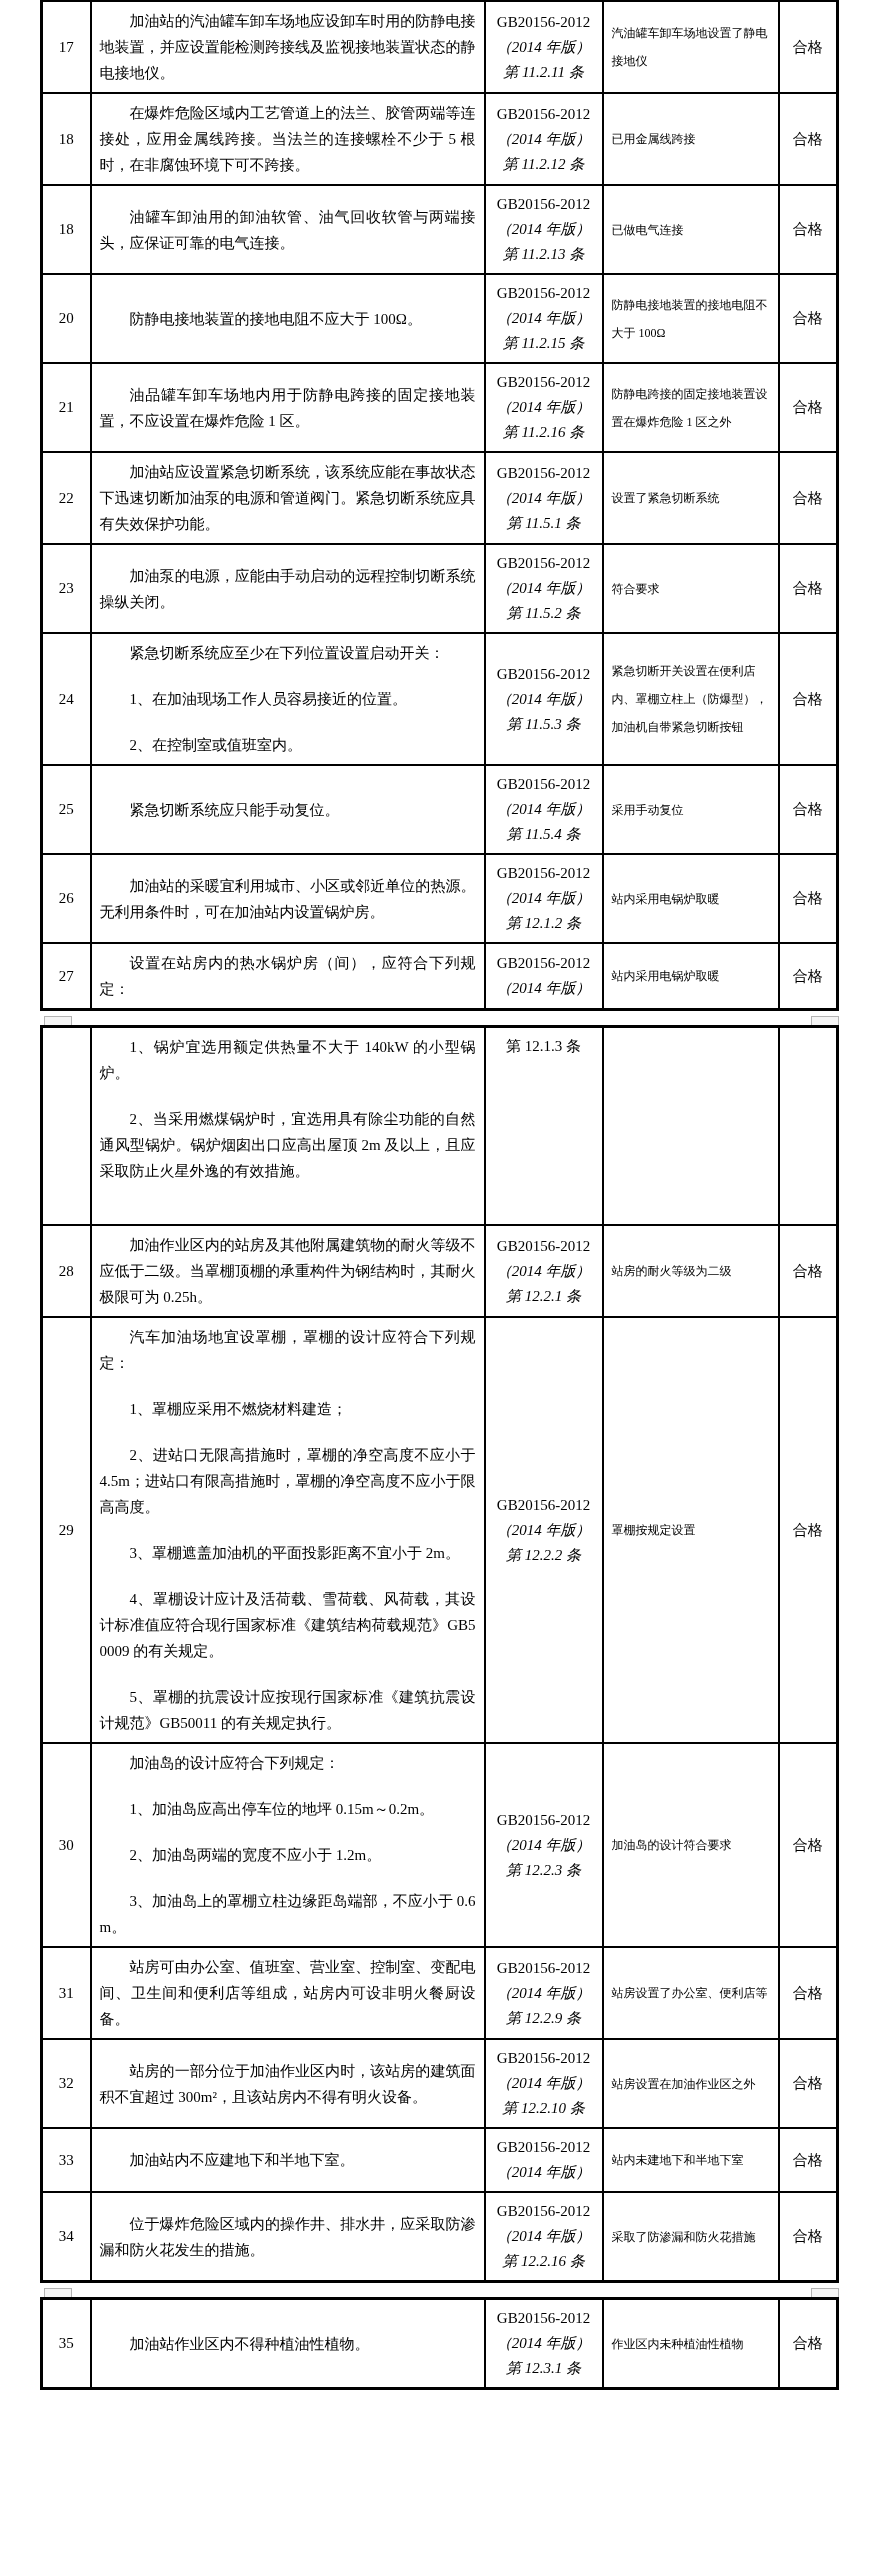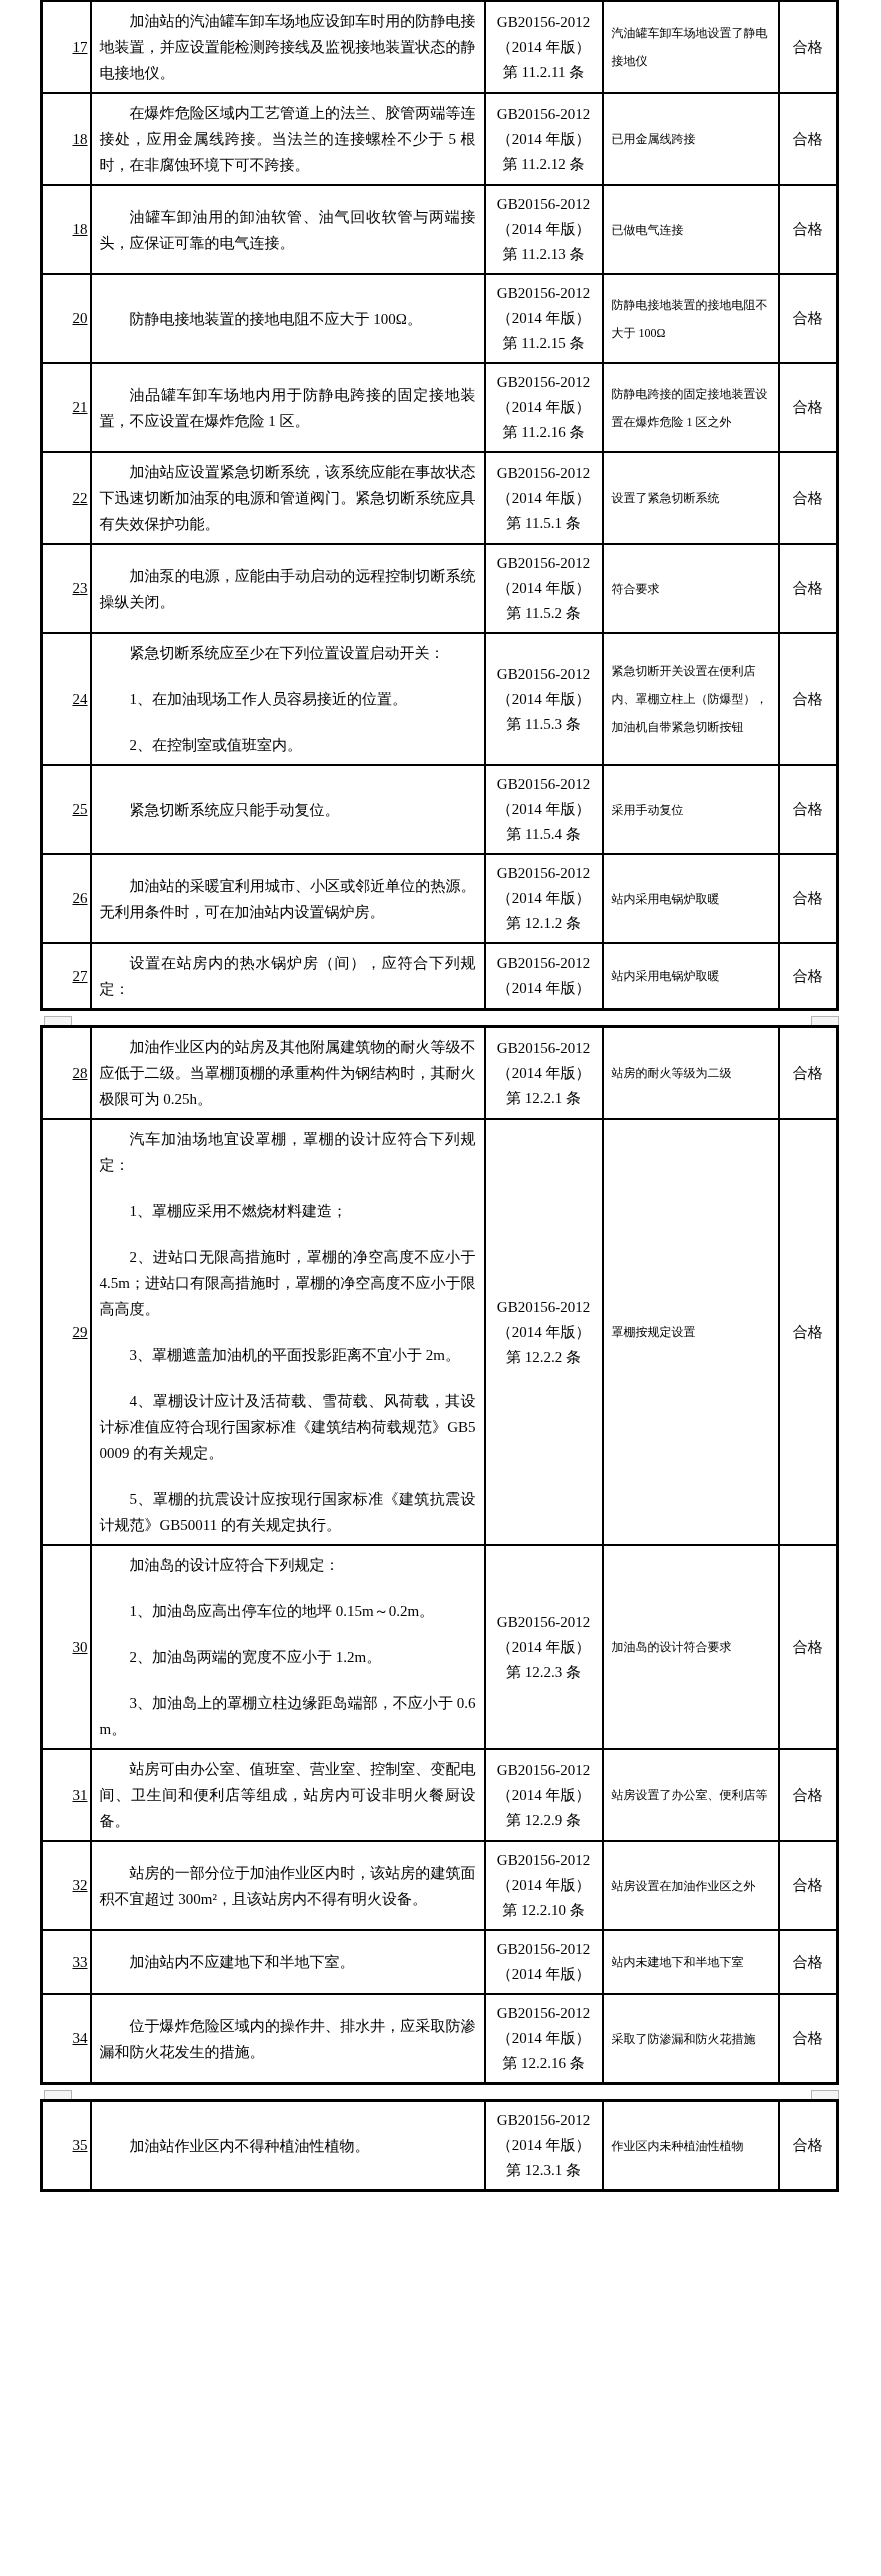--- a/index.html
+++ b/index.html
@@ -16,36 +16,36 @@
     border:3px solid #000;
   }
   table.insp-table.first{border-top:none;}
   td{
     border:2px solid #000;
     padding:6px 8px;
     vertical-align:middle;
     overflow:hidden;
     word-break:break-all;
   }
-  td.num{text-align:right;font-size:15px;padding:4px 2px;text-decoration:underline;}
+  td.num{text-align:center;font-size:15px;padding:4px 2px;}
   td.desc p{
     margin:0;
     font-size:15px;
     line-height:26px;
     text-align:justify;
     text-indent:2em;
   }
   td.desc p + p{margin-top:20px;}
   td.std{padding:6px 5px;}
   td.std div{
     text-align:center;
     font-size:15px;
     line-height:25px;
   }
-  td.std div + div{}
+  td.std div + div{font-style:italic;}
   td.finding{font-size:12px;line-height:28px;text-align:left;}
   td.result{text-align:center;font-size:15px;}
   tr.partial-row td{
     height:13px;
     padding:0 8px;
     font-size:15px;
     line-height:15px;
   }
   tr.partial-row td .clip{display:block;margin-top:-3px;}
   tr.cont-row td.desc, tr.cont-row td.std{vertical-align:top;}
@@ -251,20 +251,34 @@
     </div>
     <table class="insp-table">
       <colgroup>
         <col style="width: 49px;">
         <col style="width: 394px;">
         <col style="width: 118px;">
         <col style="width: 176px;">
         <col style="width: 59px;">
       </colgroup>
       <tbody>
+        <tr class="cont-row">
+          <td class="num"></td>
+          <td class="desc">
+            <p>1、锅炉宜选用额定供热量不大于 140kW 的小型锅炉。</p>
+            <p>2、当采用燃煤锅炉时，宜选用具有除尘功能的自然通风型锅炉。锅炉烟囱出口应高出屋顶 2m 及以上，且应采取防止火星外逸的有效措施。</p>
+          </td>
+          <td class="std">
+            <div>第 12.1.3 条</div>
+          </td>
+          <td class="finding">
+            <div></div>
+          </td>
+          <td class="result"></td>
+        </tr>
         <tr class="">
           <td class="num">28</td>
           <td class="desc">
             <p>加油作业区内的站房及其他附属建筑物的耐火等级不应低于二级。当罩棚顶棚的承重构件为钢结构时，其耐火极限可为 0.25h。</p>
           </td>
           <td class="std">
             <div>GB20156-2012</div>
             <div>（2014 年版）</div>
             <div>第 12.2.1 条</div>
           </td>

